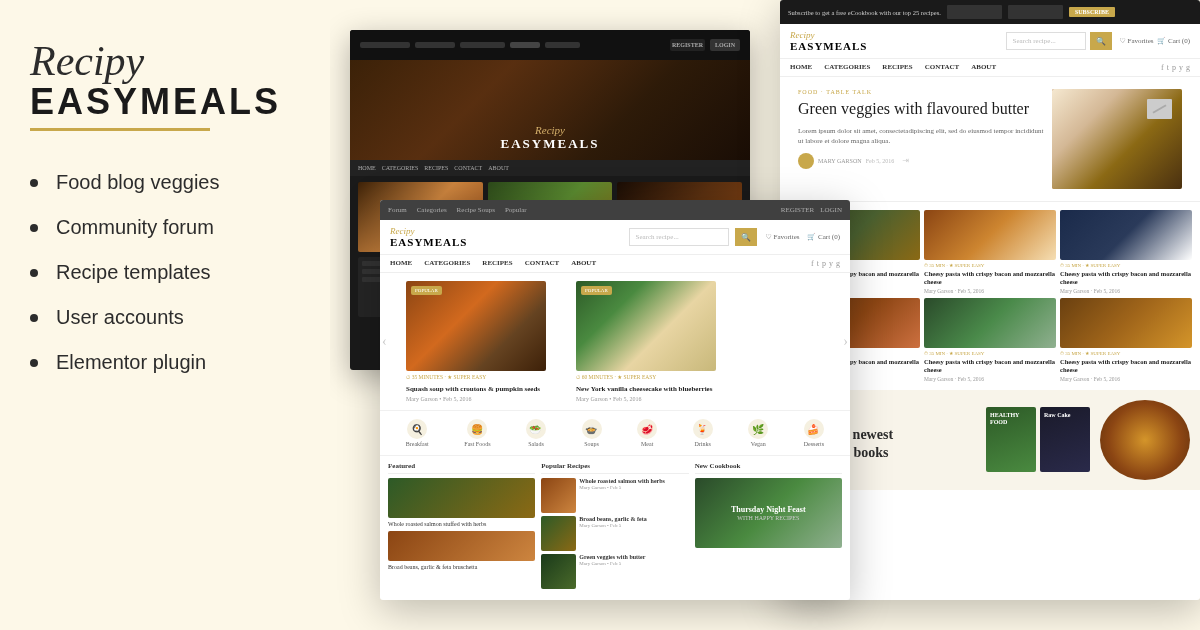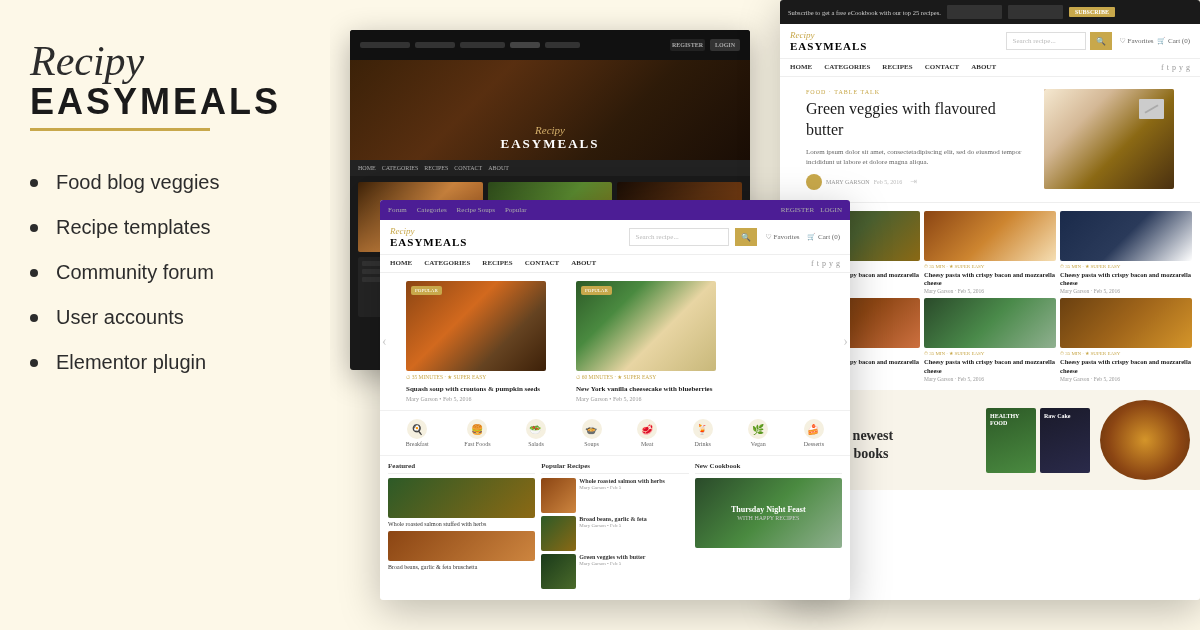--- a/index.html
+++ b/index.html
@@ -171,21 +171,21 @@
       width: 470px;
       height: 400px;
       background: #fff;
       border-radius: 3px;
       overflow: hidden;
       box-shadow: 0 10px 40px rgba(0,0,0,0.25);
       z-index: 4;
     }
 
     .sc2-topbar {
-      background: #4c1d95;
+      background: #404040;
       height: 20px;
       display: flex;
       align-items: center;
       padding: 0 8px;
       gap: 10px;
     }
 
     .sc2-topbar-item {
       color: #aaa;
       font-size: 7px;
@@ -425,21 +425,21 @@
     }
 
     .sc3-nav-item {
       font-size: 7px;
       color: #333;
       font-weight: 600;
     }
 
     .sc3-hero-article {
       display: flex;
-      padding: 12px 26px;
+      padding: 12px 18px;
       gap: 8px;
       border-bottom: 1px solid #eee;
     }
 
     .sc3-article-text {
       flex: 1;
     }
 
     .sc3-article-tag {
       font-size: 6px;
@@ -629,25 +629,25 @@
     <div class="logo-underline"></div>
   </div>
 
   <ul class="features-list">
     <li>
       <span class="bullet"></span>
       <span>Food blog veggies</span>
     </li>
     <li>
       <span class="bullet"></span>
-      <span>Recipe templates</span>
+      <span>Community forum</span>
     </li>
     <li>
       <span class="bullet"></span>
-      <span>Community forum</span>
+      <span>Recipe templates</span>
     </li>
     <li>
       <span class="bullet"></span>
       <span>User accounts</span>
     </li>
     <li>
       <span class="bullet"></span>
       <span>Elementor plugin</span>
     </li>
   </ul>

